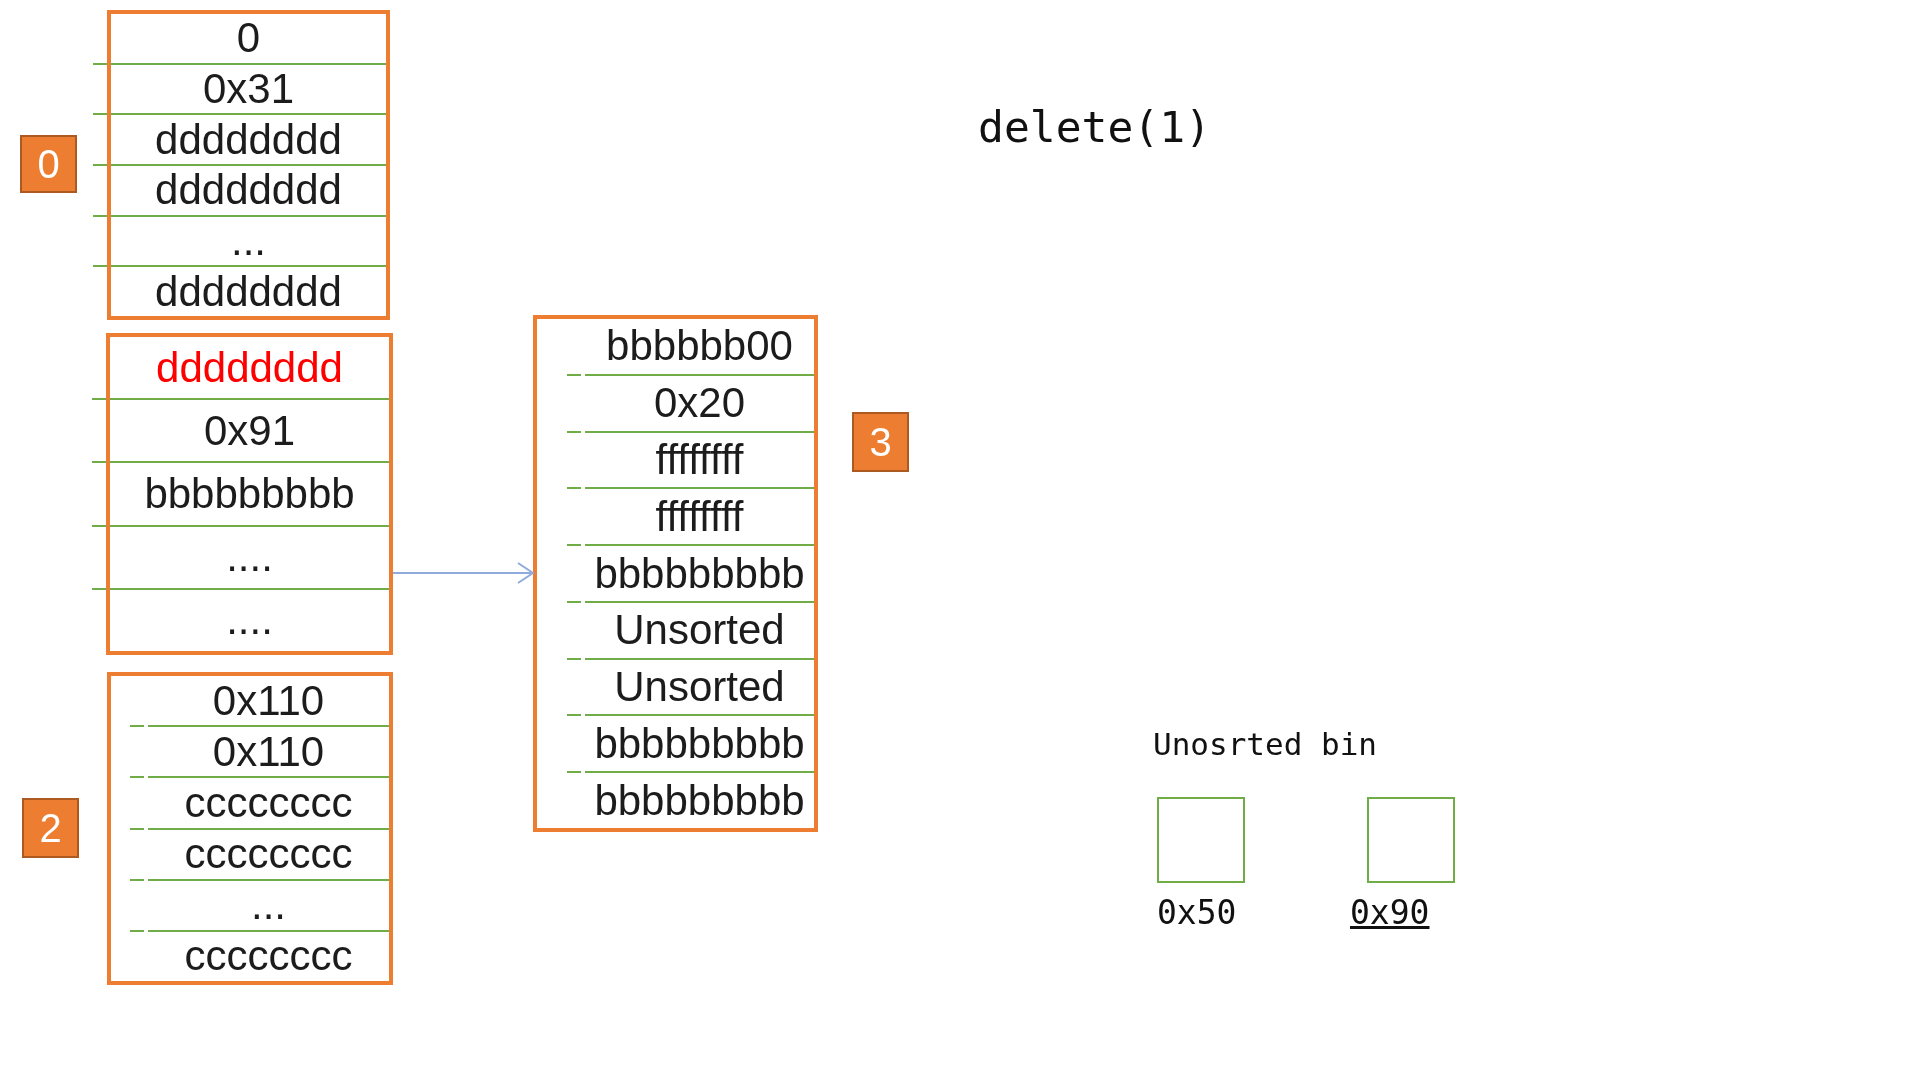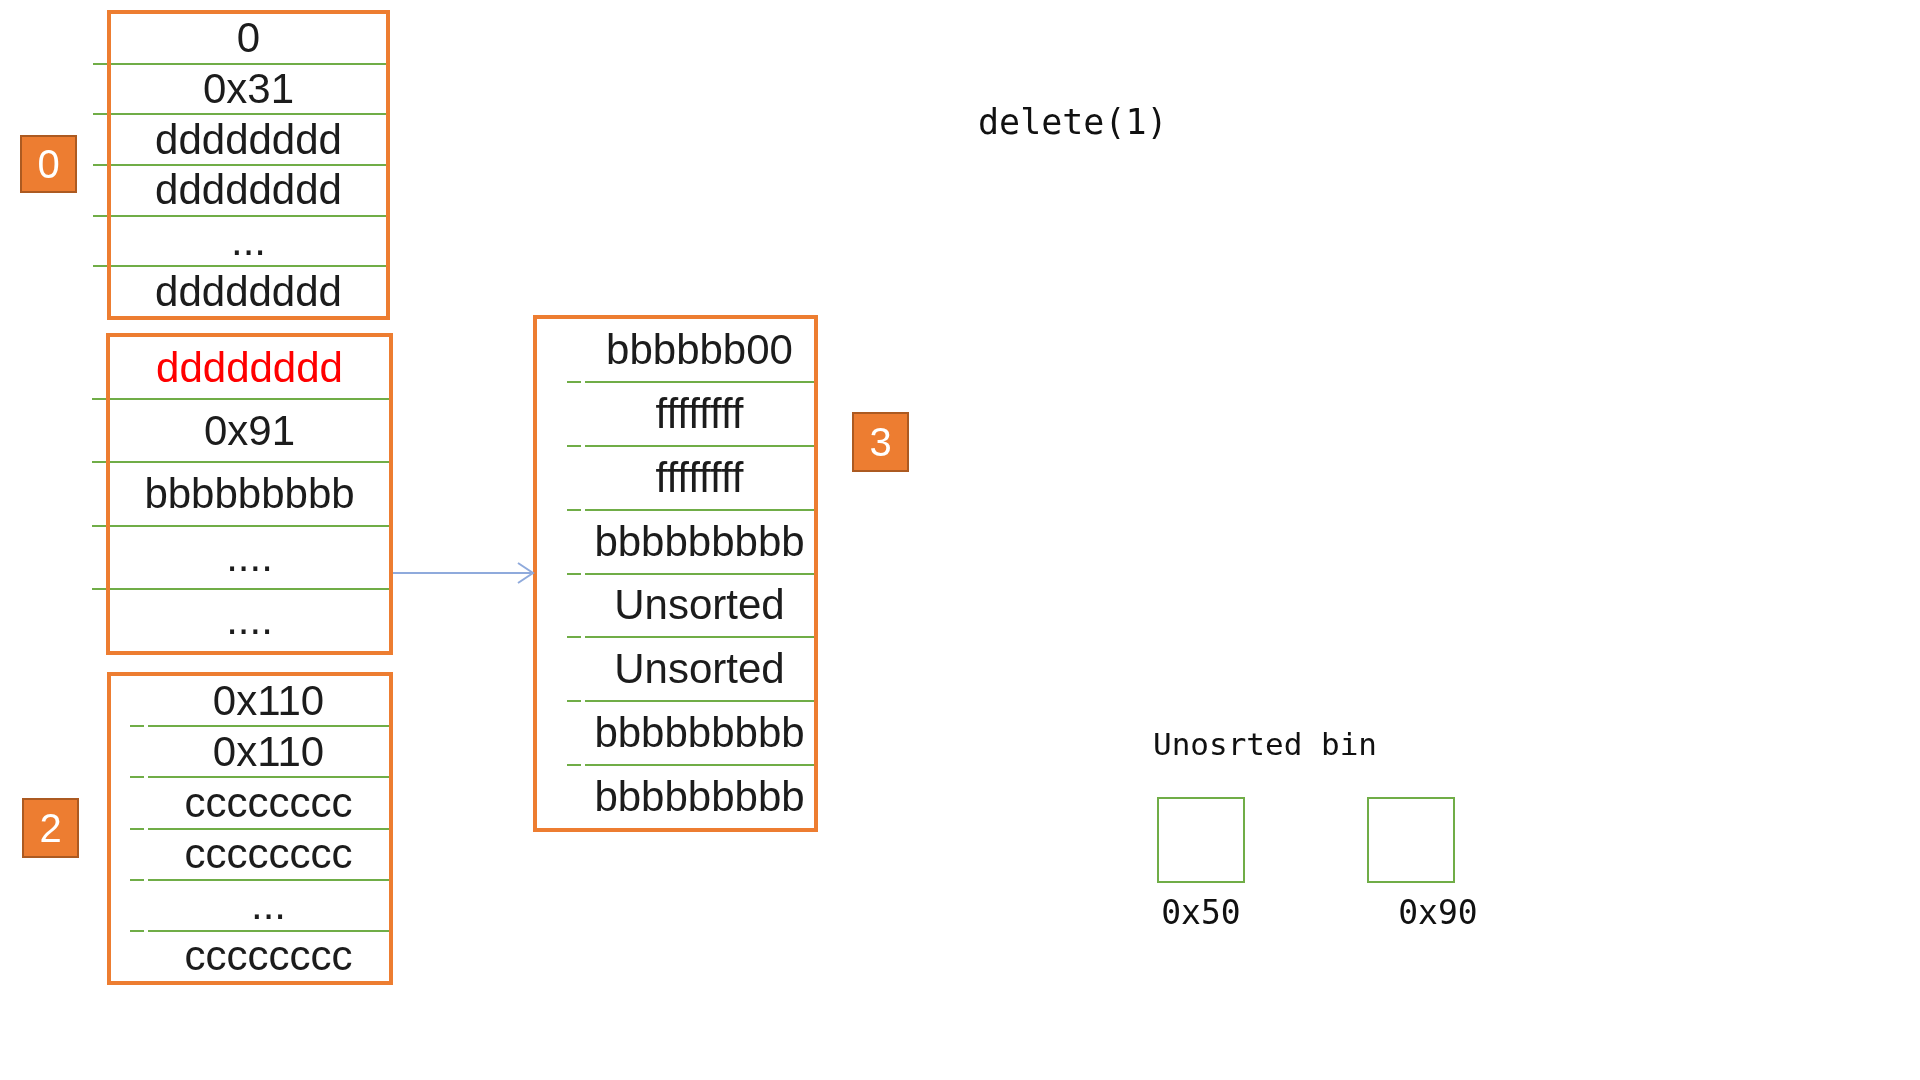--- a/index.html
+++ b/index.html
@@ -56,31 +56,31 @@
     color: var(--label-text);
     display: flex; align-items: center; justify-content: center;
     font-size: 40px; line-height: 1;
   }
   .idx-0 { left: 20px;  top: 135px; width: 57px; height: 58px; }
   .idx-2 { left: 22px;  top: 798px; width: 57px; height: 60px; }
   .idx-3 { left: 852px; top: 412px; width: 57px; height: 60px; }
   .arrow-svg { position: absolute; left: 391px; top: 560px; width: 146px; height: 28px; }
   .arrow-line { stroke: var(--arrow); stroke-width: 2; fill: none; }
   .mono { font-family: "DejaVu Sans Mono", monospace; color: #111; }
-  .delete-note { position: absolute; left: 978px; top: 102px; font-size: 35px; }
+  .delete-note { position: absolute; left: 978px; top: 102px; font-size: 43px; }
   .bin-title { position: absolute; left: 1153px; top: 726px; font-size: 31px; }
   .bin-slot {
     position: absolute; width: 88px; height: 86px;
     border: 2px solid var(--bin-border); background: #FFFFFF;
   }
   .slot-0 { left: 1157px; top: 797px; }
   .slot-1 { left: 1367px; top: 797px; }
-  .bin-addr { position: absolute; width: 88px; text-align: center; font-size: 33px; top: 893px; }
+  .bin-addr { position: absolute; width: 88px; text-align: left; font-size: 33px; top: 893px; }
   .addr-0 { left: 1157px; }
-  .addr-1 { left: 1394px; }
+  .addr-1 { left: 1350px; text-decoration: underline; }
 </style>
 </head>
 <body>
 
 <div class="canvas">
 
   <div class="chunk chunk0">
     <div class="row">0</div>
     <div class="row">0x31</div>
     <div class="row">dddddddd</div>
@@ -101,20 +101,21 @@
     <div class="row">0x110</div>
     <div class="row">0x110</div>
     <div class="row">cccccccc</div>
     <div class="row">cccccccc</div>
     <div class="row">...</div>
     <div class="row">cccccccc</div>
   </div>
 
   <div class="chunk chunk3">
     <div class="row">bbbbbb00</div>
+    <div class="row">0x20</div>
     <div class="row">ffffffff</div>
     <div class="row">ffffffff</div>
     <div class="row">bbbbbbbbb</div>
     <div class="row">Unsorted</div>
     <div class="row">Unsorted</div>
     <div class="row">bbbbbbbbb</div>
     <div class="row">bbbbbbbbb</div>
   </div>
 
   <div class="idx-label idx-0">0</div>

